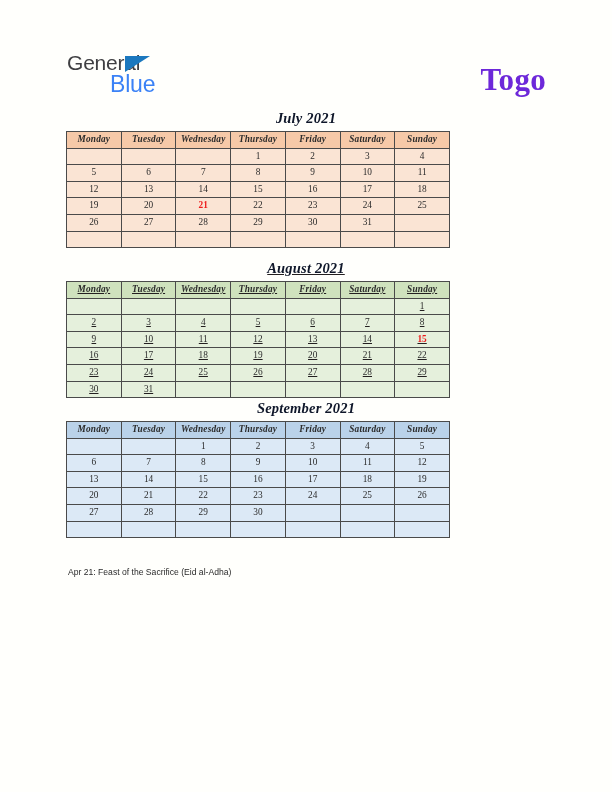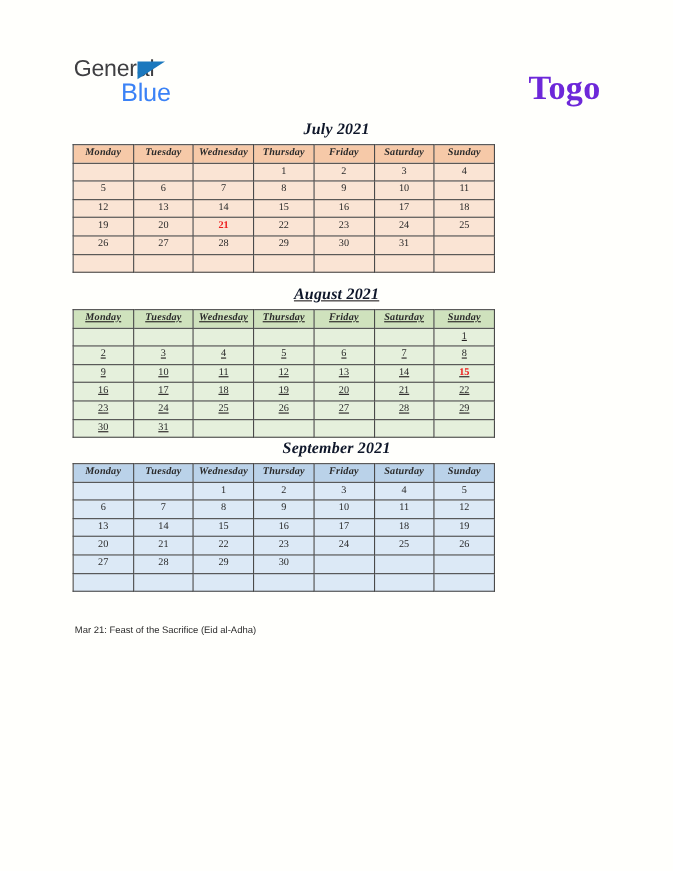--- a/index.html
+++ b/index.html
@@ -385,16 +385,16 @@
             <td></td>
             <td></td>
             <td></td>
             <td></td>
           </tr>
         </tbody>
     </table>
   </div>
 
   <div class="notes">
-      <div class="note-line">Mar 21: Feast of the Sacrifice (Eid al-Adha)</div>
+      <div class="note-line">Apr 21: Feast of the Sacrifice (Eid al-Adha)</div>
     </div>
 
 </div>
 
 </body></html>

